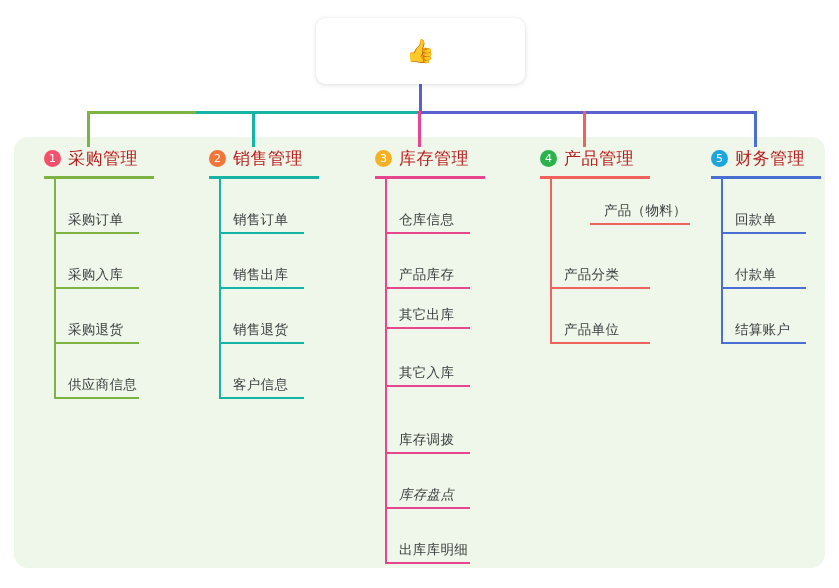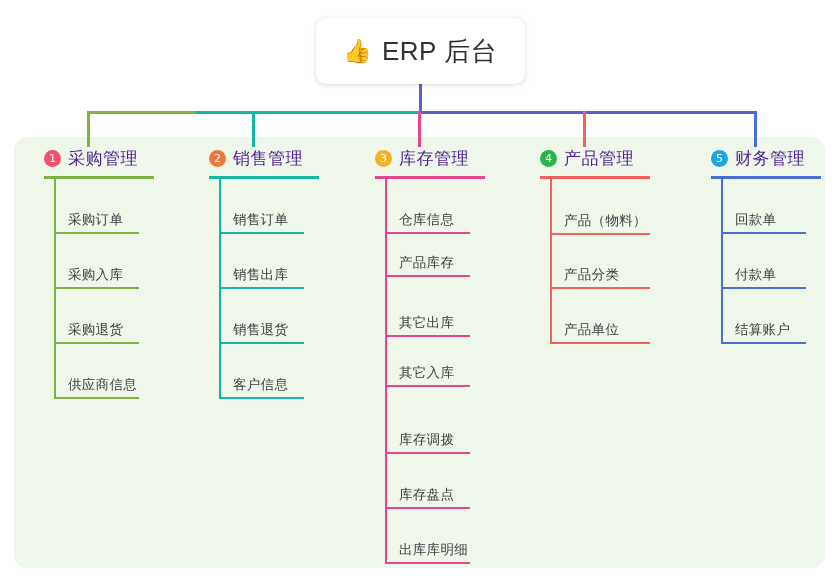--- a/index.html
+++ b/index.html
@@ -90,21 +90,21 @@
     color: #ffffff;
     font-size: 11px;
     line-height: 17px;
     text-align: center;
     display: inline-block;
     flex: 0 0 auto;
     font-family: "DejaVu Sans", sans-serif;
   }
   .col-title {
     font-size: 17px;
-    color: #4c1d95;
+    color: #b91c1c;
     letter-spacing: 0.5px;
   }
   .col-underline {
     position: absolute;
     top: 29px;
     left: 0;
     height: 3px;
   }
   .col-spine {
     position: absolute;
@@ -136,21 +136,20 @@
 </head>
 <body>
 
 <div id="canvas">
 
   <div id="panel"></div>
 
   <div id="root-node">
     <div id="root-label">
       <span class="thumb-emoji">👍</span>
-      <span>ERP 后台</span>
     </div>
   </div>
 
   <div id="connectors">
       <div class="conn" style="background: rgb(91, 95, 208); left: 419px; top: 84px; width: 3px; height: 29px;"></div>
       <div class="conn" style="background: rgb(124, 179, 66); left: 87px; top: 111px; width: 110px; height: 3px;"></div>
       <div class="conn" style="background: rgb(20, 181, 164); left: 196px; top: 111px; width: 225px; height: 3px;"></div>
       <div class="conn" style="background: rgb(91, 95, 208); left: 419px; top: 111px; width: 338px; height: 3px;"></div>
       <div class="conn" style="background: rgb(124, 179, 66); left: 87px; top: 111px; width: 3px; height: 36px;"></div>
       <div class="conn" style="background: rgb(20, 181, 164); left: 252px; top: 111px; width: 3px; height: 36px;"></div>
@@ -212,53 +211,53 @@
         <div class="col-header">
           <span class="badge" style="background: rgb(245, 177, 37);">3</span>
           <span class="col-title">库存管理</span>
         </div>
         <div class="col-underline" style="width: 110px; background: rgb(232, 69, 143);"></div>
         <div class="col-spine" style="background: rgb(232, 69, 143); height: 386px;"></div>
         <div class="leaf" style="top: 57px; height: 30px; width: 110px;">
           <span class="leaf-text">仓库信息</span>
           <div class="leaf-rule" style="background: rgb(232, 69, 143); width: 85px;"></div>
         </div>
-        <div class="leaf" style="top: 100px; height: 30px; width: 110px; font-family: Liberation Mono, monospace;">
+        <div class="leaf" style="top: 112px; height: 30px; width: 110px; font-family: Liberation Mono, monospace;">
           <span class="leaf-text">产品库存</span>
           <div class="leaf-rule" style="background: rgb(232, 69, 143); width: 85px;"></div>
         </div>
-        <div class="leaf" style="top: 160px; height: 30px; width: 110px;">
+        <div class="leaf" style="top: 152px; height: 30px; width: 110px;">
           <span class="leaf-text">其它出库</span>
           <div class="leaf-rule" style="background: rgb(232, 69, 143); width: 85px;"></div>
         </div>
         <div class="leaf" style="top: 210px; height: 30px; width: 110px;">
           <span class="leaf-text">其它入库</span>
           <div class="leaf-rule" style="background: rgb(232, 69, 143); width: 85px;"></div>
         </div>
         <div class="leaf" style="top: 277px; height: 30px; width: 110px;">
           <span class="leaf-text">库存调拨</span>
           <div class="leaf-rule" style="background: rgb(232, 69, 143); width: 85px;"></div>
         </div>
-        <div class="leaf" style="top: 332px; height: 30px; width: 110px;">
+        <div class="leaf" style="top: 332px; height: 30px; width: 110px; font-style: italic;">
           <span class="leaf-text">库存盘点</span>
           <div class="leaf-rule" style="background: rgb(232, 69, 143); width: 85px;"></div>
         </div>
         <div class="leaf" style="top: 387px; height: 30px; width: 110px; text-align: right;">
           <span class="leaf-text">出库库明细</span>
           <div class="leaf-rule" style="background: rgb(232, 69, 143); width: 85px;"></div>
         </div>
       </div>
       <div class="column" style="left: 540px; top: 147px;">
         <div class="col-header">
           <span class="badge" style="background: rgb(43, 178, 76);">4</span>
           <span class="col-title">产品管理</span>
         </div>
         <div class="col-underline" style="width: 110px; background: rgb(242, 98, 92);"></div>
         <div class="col-spine" style="background: rgb(242, 98, 92); height: 166px;"></div>
-        <div class="leaf" style="top: 58px; height: 30px; width: 110px;">
+        <div class="leaf" style="top: 48px; height: 30px; width: 110px; margin-left: 40px;">
           <span class="leaf-text">产品（物料）</span>
           <div class="leaf-rule" style="background: rgb(242, 98, 92); width: 100px;"></div>
         </div>
         <div class="leaf" style="top: 112px; height: 30px; width: 110px;">
           <span class="leaf-text">产品分类</span>
           <div class="leaf-rule" style="background: rgb(242, 98, 92); width: 100px;"></div>
         </div>
         <div class="leaf" style="top: 167px; height: 30px; width: 110px;">
           <span class="leaf-text">产品单位</span>
           <div class="leaf-rule" style="background: rgb(242, 98, 92); width: 100px;"></div>

